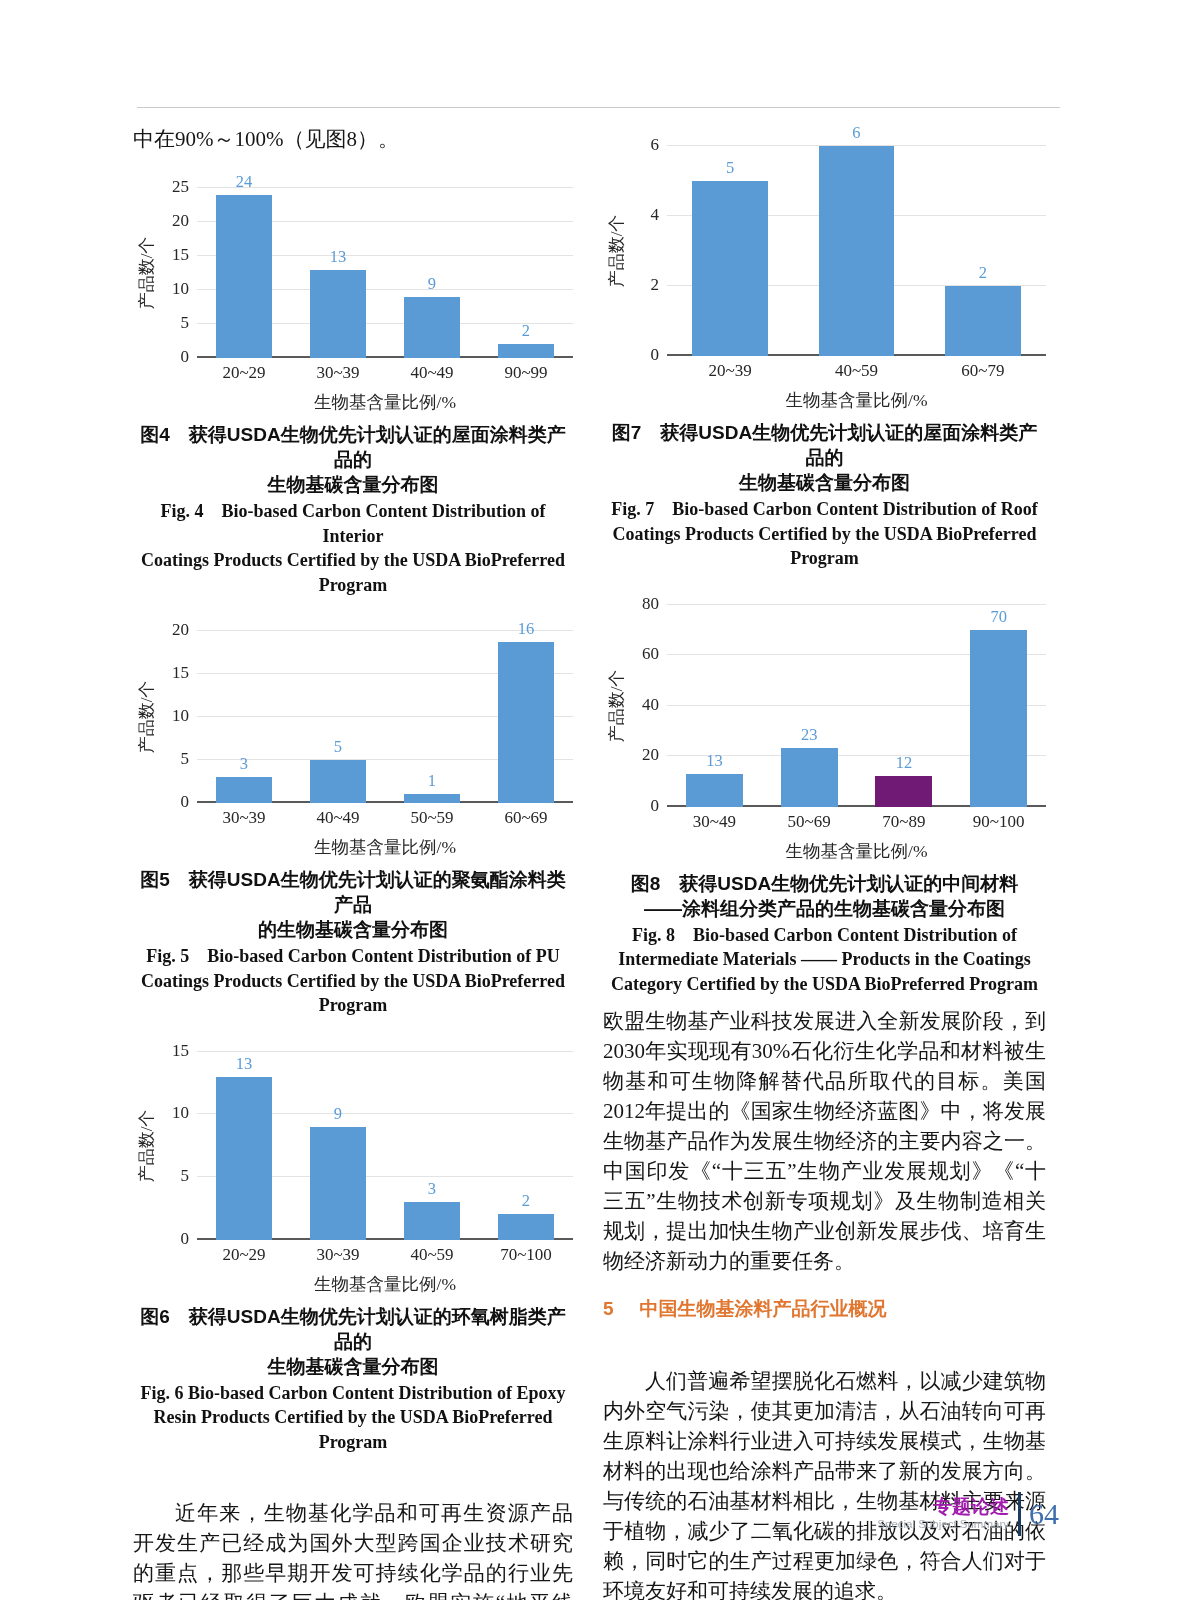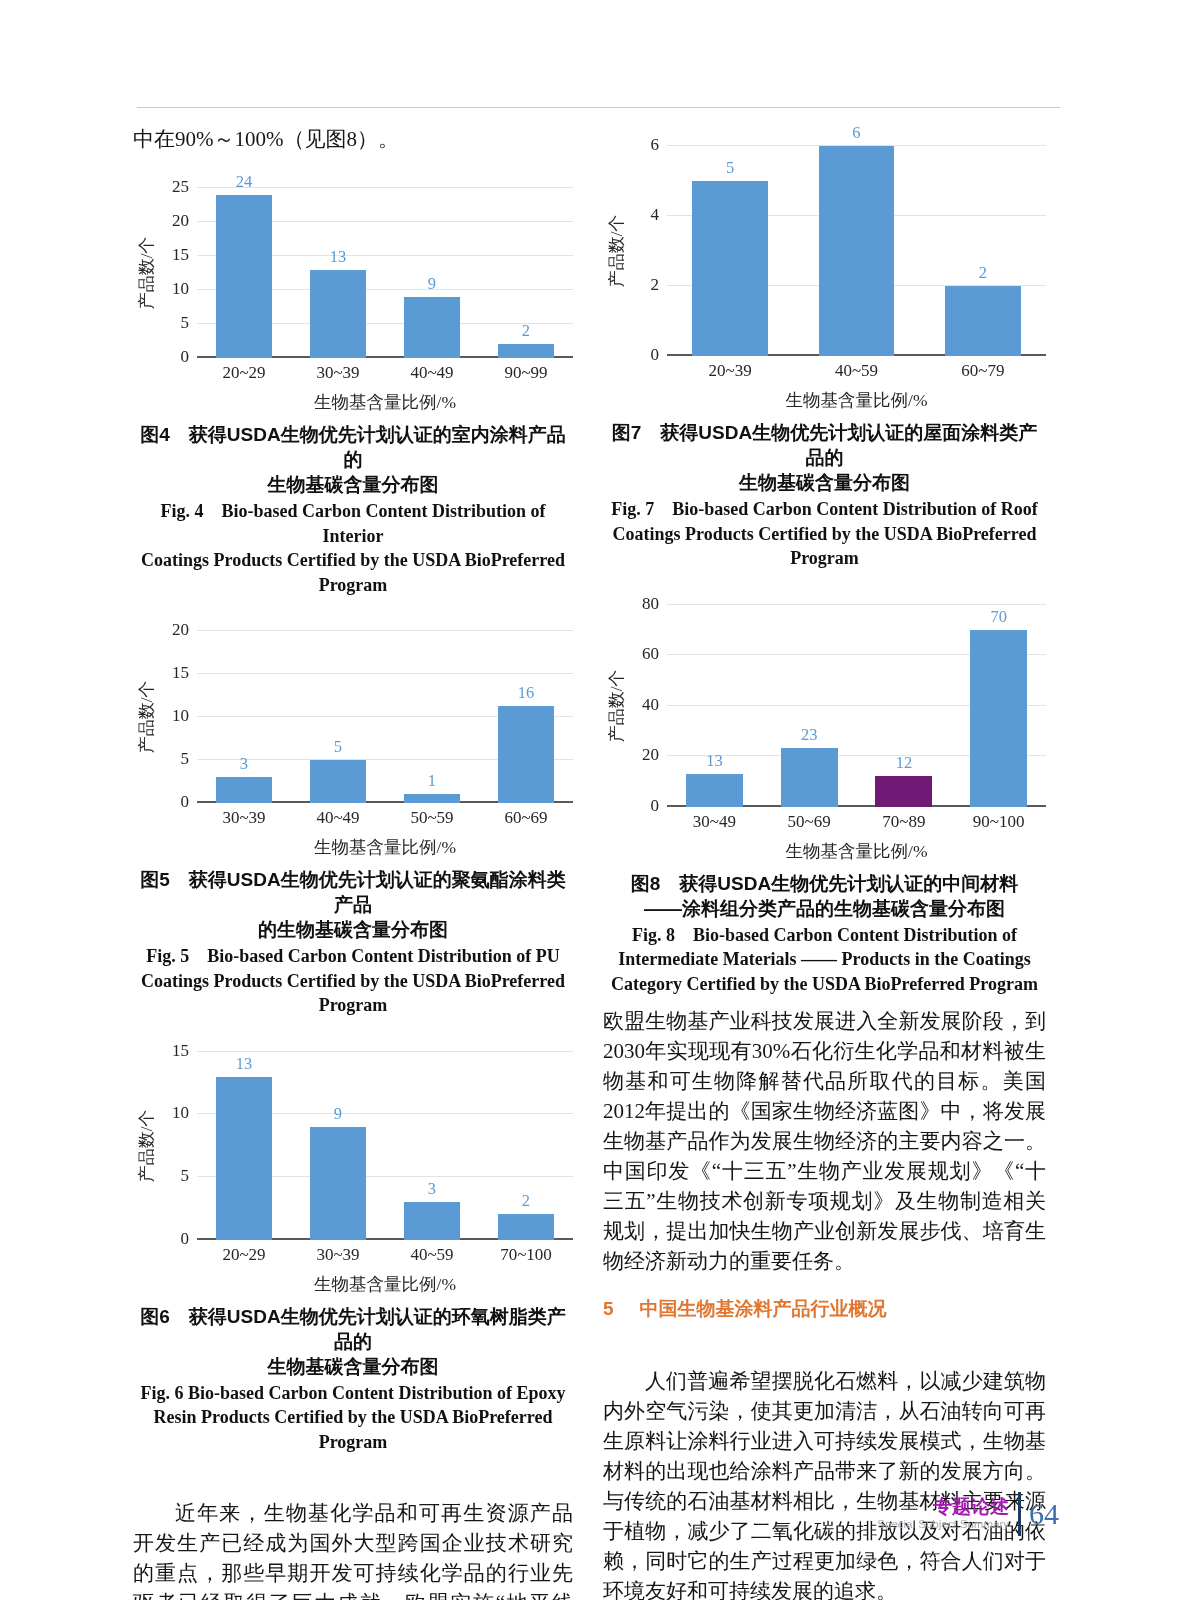--- a/index.html
+++ b/index.html
@@ -156,21 +156,21 @@
               <div class="c-xlab">30~39</div>
               <div class="c-xlab">40~49</div>
               <div class="c-xlab">90~99</div>
             </div>
           </div>
           <div class="c-xtrow">
             <div class="c-xspacer"></div>
             <div class="c-xtitle">生物基含量比例/%</div>
           </div>
         </div>
-      <div class="cap-cn">图4　获得USDA生物优先计划认证的室内涂料产品的
+      <div class="cap-cn">图4　获得USDA生物优先计划认证的屋面涂料类产品的
 生物基碳含量分布图</div>
       <div class="cap-en">Fig. 4 Bio-based Carbon Content Distribution of Interior
 Coatings Products Certified by the USDA BioPreferred
 Program</div>
     </div>
 
     <div class="figure">
       <div class="chart">
           <div class="c-row">
             <div class="c-ytitle">
@@ -199,21 +199,21 @@
                   <div class="c-bar" style="height: 43px; background: rgb(91, 155, 213);">
                     <span class="c-val" style="color: rgb(91, 155, 213);">5</span>
                   </div>
                 </div>
                 <div class="c-slot">
                   <div class="c-bar" style="height: 8.6px; background: rgb(91, 155, 213);">
                     <span class="c-val" style="color: rgb(91, 155, 213);">1</span>
                   </div>
                 </div>
                 <div class="c-slot">
-                  <div class="c-bar" style="height: 97px; background: rgb(91, 155, 213);">
+                  <div class="c-bar" style="height: 161px; background: rgb(91, 155, 213);">
                     <span class="c-val" style="color: rgb(91, 155, 213);">16</span>
                   </div>
                 </div>
               </div>
             </div>
           </div>
           <div class="c-xrow">
             <div class="c-xspacer"></div>
             <div class="c-xlabels">
               <div class="c-xlab">30~39</div>

